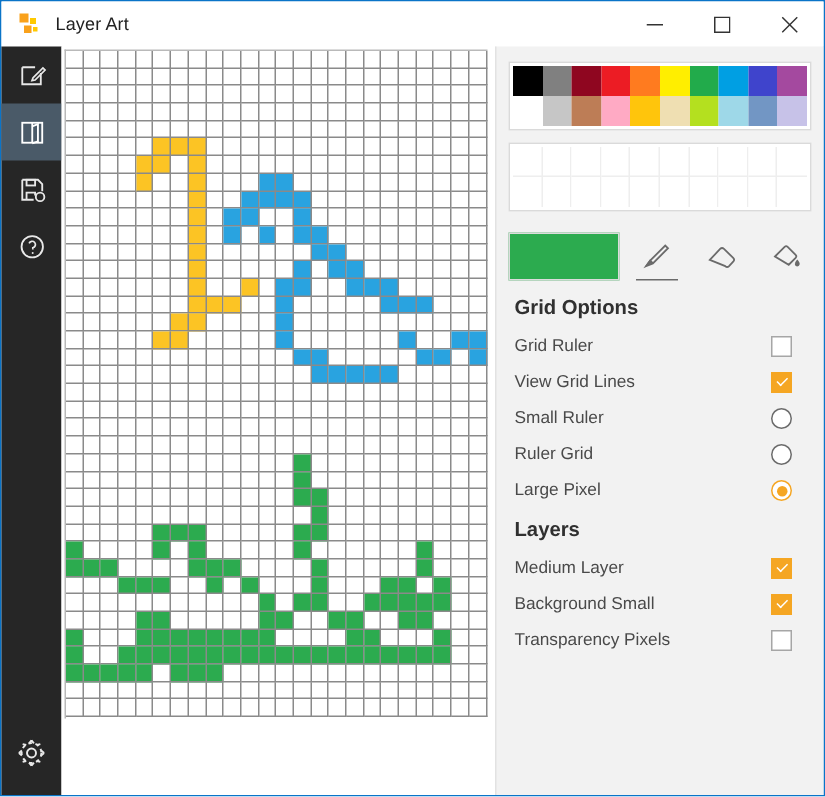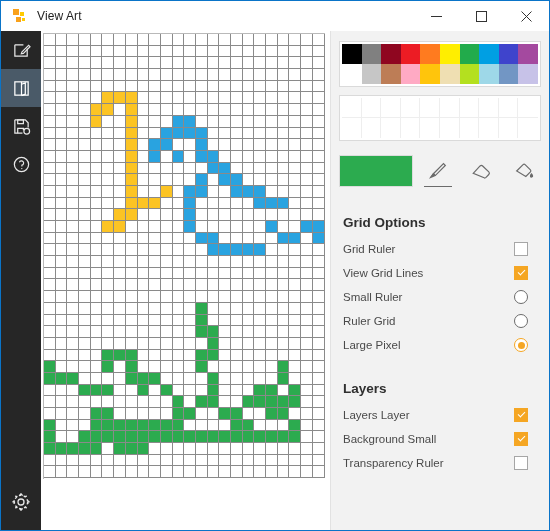--- a/index.html
+++ b/index.html
@@ -170,21 +170,21 @@
   }
   .tool-btn:first-of-type { margin-left: 20px; }
   .tool-btn.active::after {
     content: "";
     position: absolute;
     left: 3px; right: 3px; bottom: 2px;
     height: 1.5px; background: #6b6b6b;
   }
   .tool-btn svg { display: block; }
 
-  .section { margin-top: 24px; padding: 0 10px 0 12px; }
+  .section { margin-top: 6px; padding: 0 10px 0 12px; }
   .section-title {
     font-size: 13.5px;
     font-weight: bold;
     color: #303030;
     margin-bottom: 7px;
   }
   .opt-row {
     height: 24px;
     display: flex;
     align-items: center;
@@ -232,21 +232,21 @@
 
   <div class="titlebar">
     <div class="app-icon">
       <svg width="16" height="16" viewBox="0 0 16 16">
         <rect x="1" y="1" width="6" height="6" fill="#f9a11b"></rect>
         <rect x="8" y="4" width="4" height="4" fill="#ffca00"></rect>
         <rect x="4" y="9" width="5" height="5" fill="#f9a11b"></rect>
         <rect x="10" y="10" width="3" height="3" fill="#ffca00"></rect>
       </svg>
     </div>
-    <span class="app-title">View Art</span>
+    <span class="app-title">Layer Art</span>
     <div class="win-btns">
       <div class="win-btn">
         <svg width="11" height="11" viewBox="0 0 11 11">
             <line x1="0" y1="5.5" x2="11" y2="5.5" stroke="#333" stroke-width="1"></line>
           </svg>
       </div>
       <div class="win-btn">
         <svg width="11" height="11" viewBox="0 0 11 11">
             <rect x="0.5" y="0.5" width="10" height="10" fill="none" stroke="#333" stroke-width="1"></rect>
           </svg>
@@ -1322,28 +1322,28 @@
         </div>
         <div class="opt-row">
           <span class="opt-label">Large Pixel</span>
           <span class="radio selected"></span>
         </div>
       </div>
 
       <div class="section">
         <div class="section-title">Layers</div>
         <div class="opt-row">
-          <span class="opt-label">Layers Layer</span>
+          <span class="opt-label">Medium Layer</span>
           <span class="checkbox checked"></span>
         </div>
         <div class="opt-row">
           <span class="opt-label">Background Small</span>
           <span class="checkbox checked"></span>
         </div>
         <div class="opt-row">
-          <span class="opt-label">Transparency Ruler</span>
+          <span class="opt-label">Transparency Pixels</span>
           <span class="checkbox"></span>
         </div>
       </div>
 
     </div>
   </div>
 </div>
 
 </body></html>

